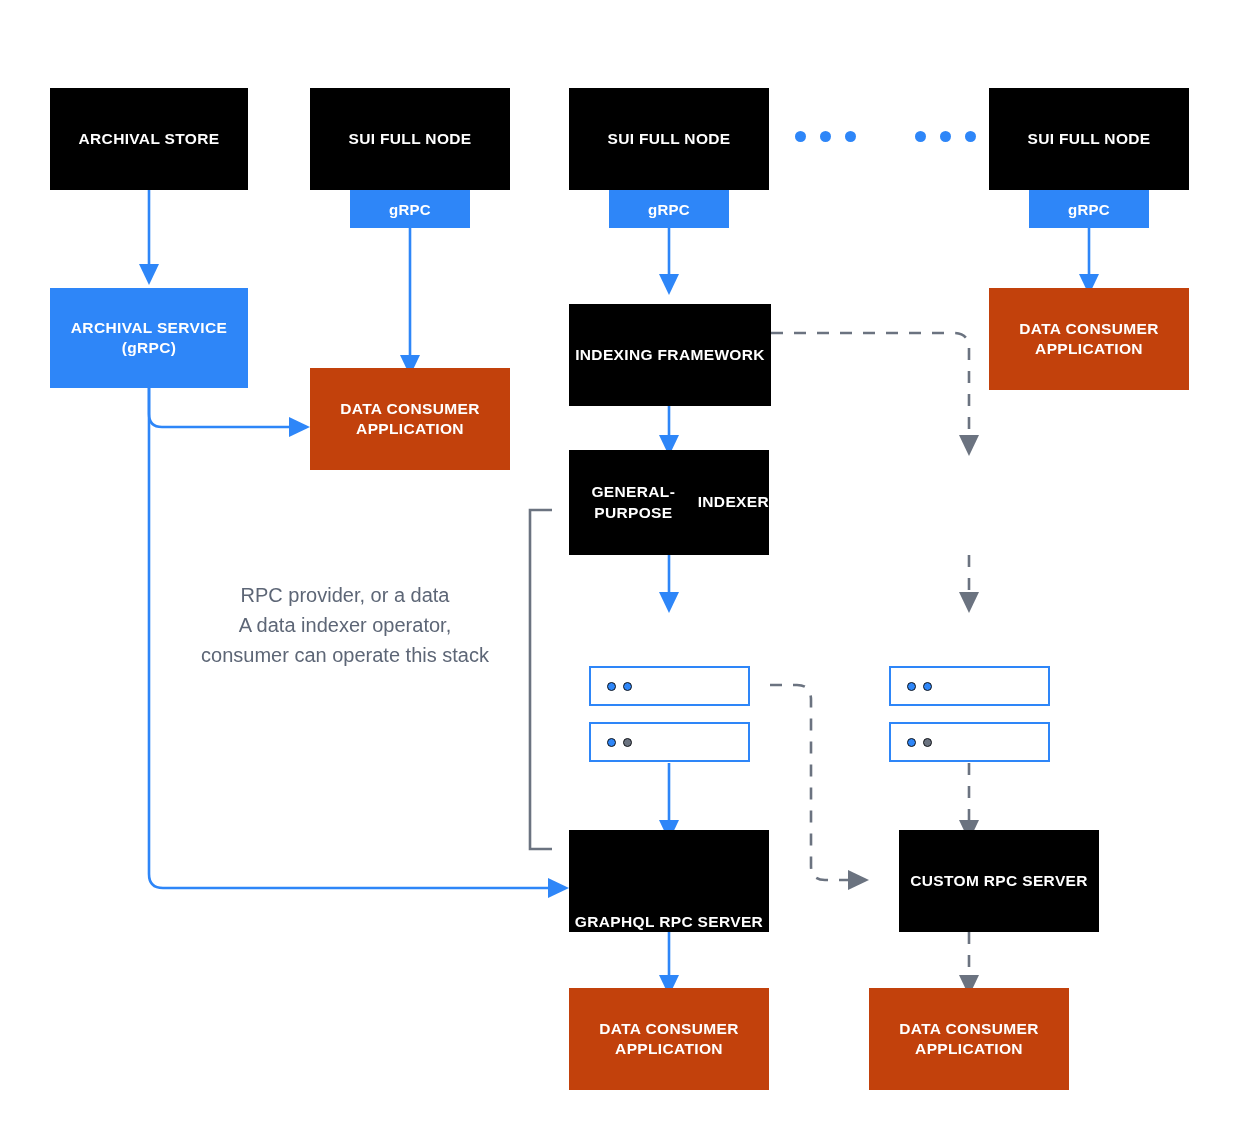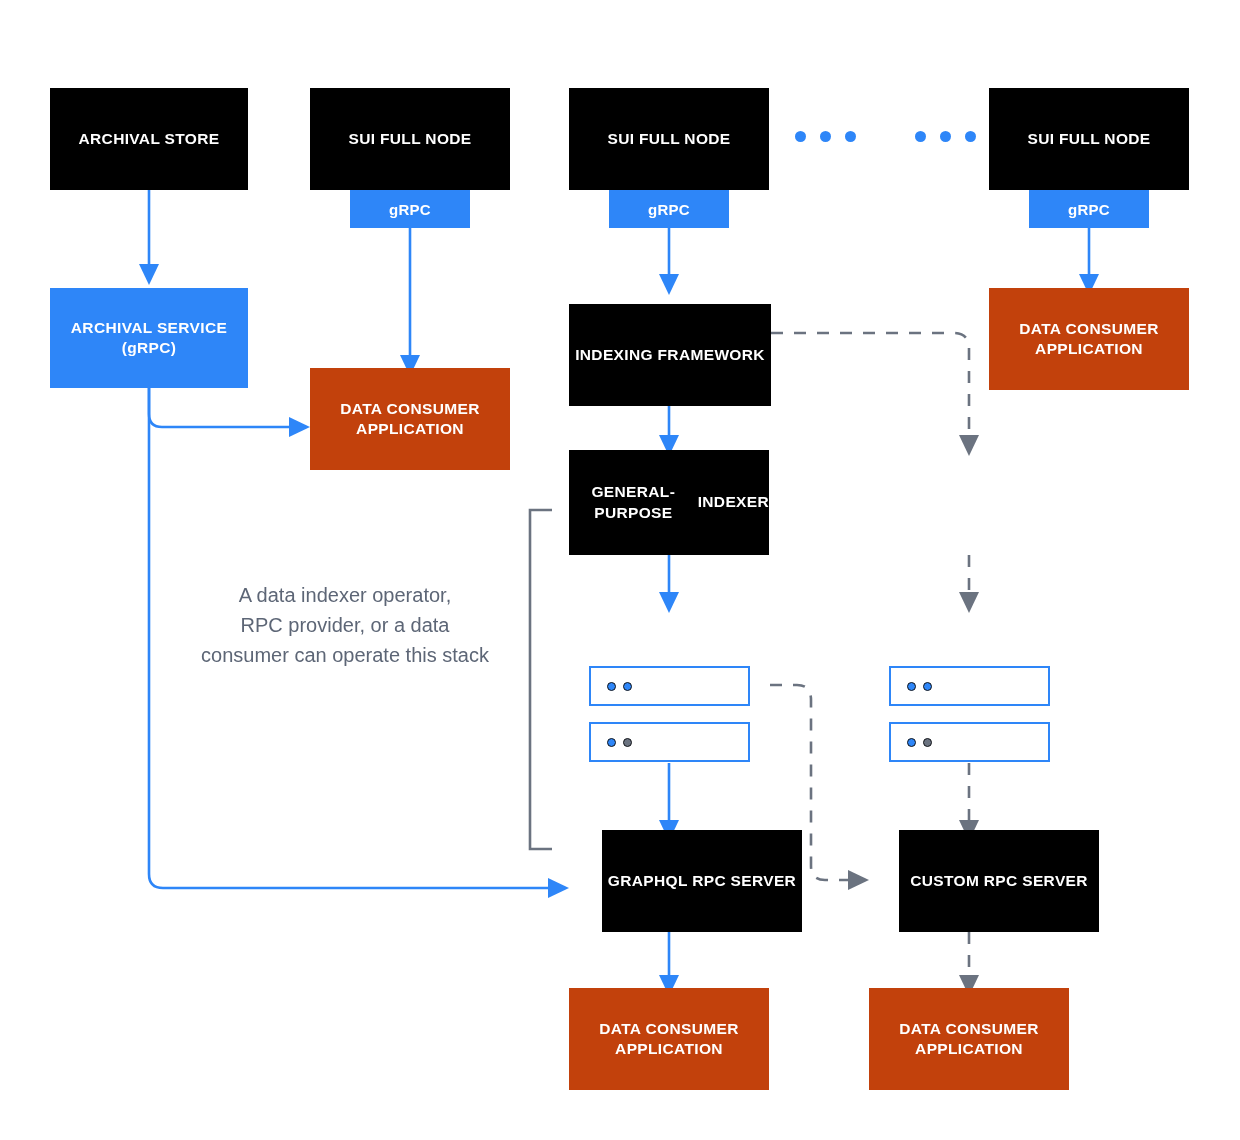--- a/index.html
+++ b/index.html
@@ -252,37 +252,37 @@
     <span class="db-label"></span>
   </div>
   <div class="db-box" style="left:889px; top:722px; width:161px; height:40px;">
     <span class="db-dots">
       <span class="db-dot blue"></span>
       <span class="db-dot gray"></span>
     </span>
     <span class="db-label"></span>
   </div>
 
-  <div class="node node-black" style="left:602px; top:830px; width:200px; height:102px;">
+  <div class="node node-black" style="left:569px; top:830px; width:200px; height:102px;align-items:flex-end;">
     <span>GRAPHQL RPC SERVER</span>
   </div>
 
   <div class="node node-black" style="left:899px; top:830px; width:200px; height:102px;">
     <span>CUSTOM RPC SERVER</span>
   </div>
 
   <div class="node node-gray" style="left:569px; top:988px; width:200px; height:102px; flex-direction:column;">
     <span>DATA CONSUMER</span>
     <span>APPLICATION</span>
   </div>
 
   <div class="node node-gray" style="left:869px; top:988px; width:200px; height:102px; flex-direction:column;">
     <span>DATA CONSUMER</span>
     <span>APPLICATION</span>
   </div>
 
   <div class="annotation" style="left:180px; top:580px; width:330px;">
+    <span>RPC provider, or a data</span>
     <span>A data indexer operator,</span>
-    <span>RPC provider, or a data</span>
     <span>consumer can operate this stack</span>
   </div>
 
 </div>
 
 </body></html>

